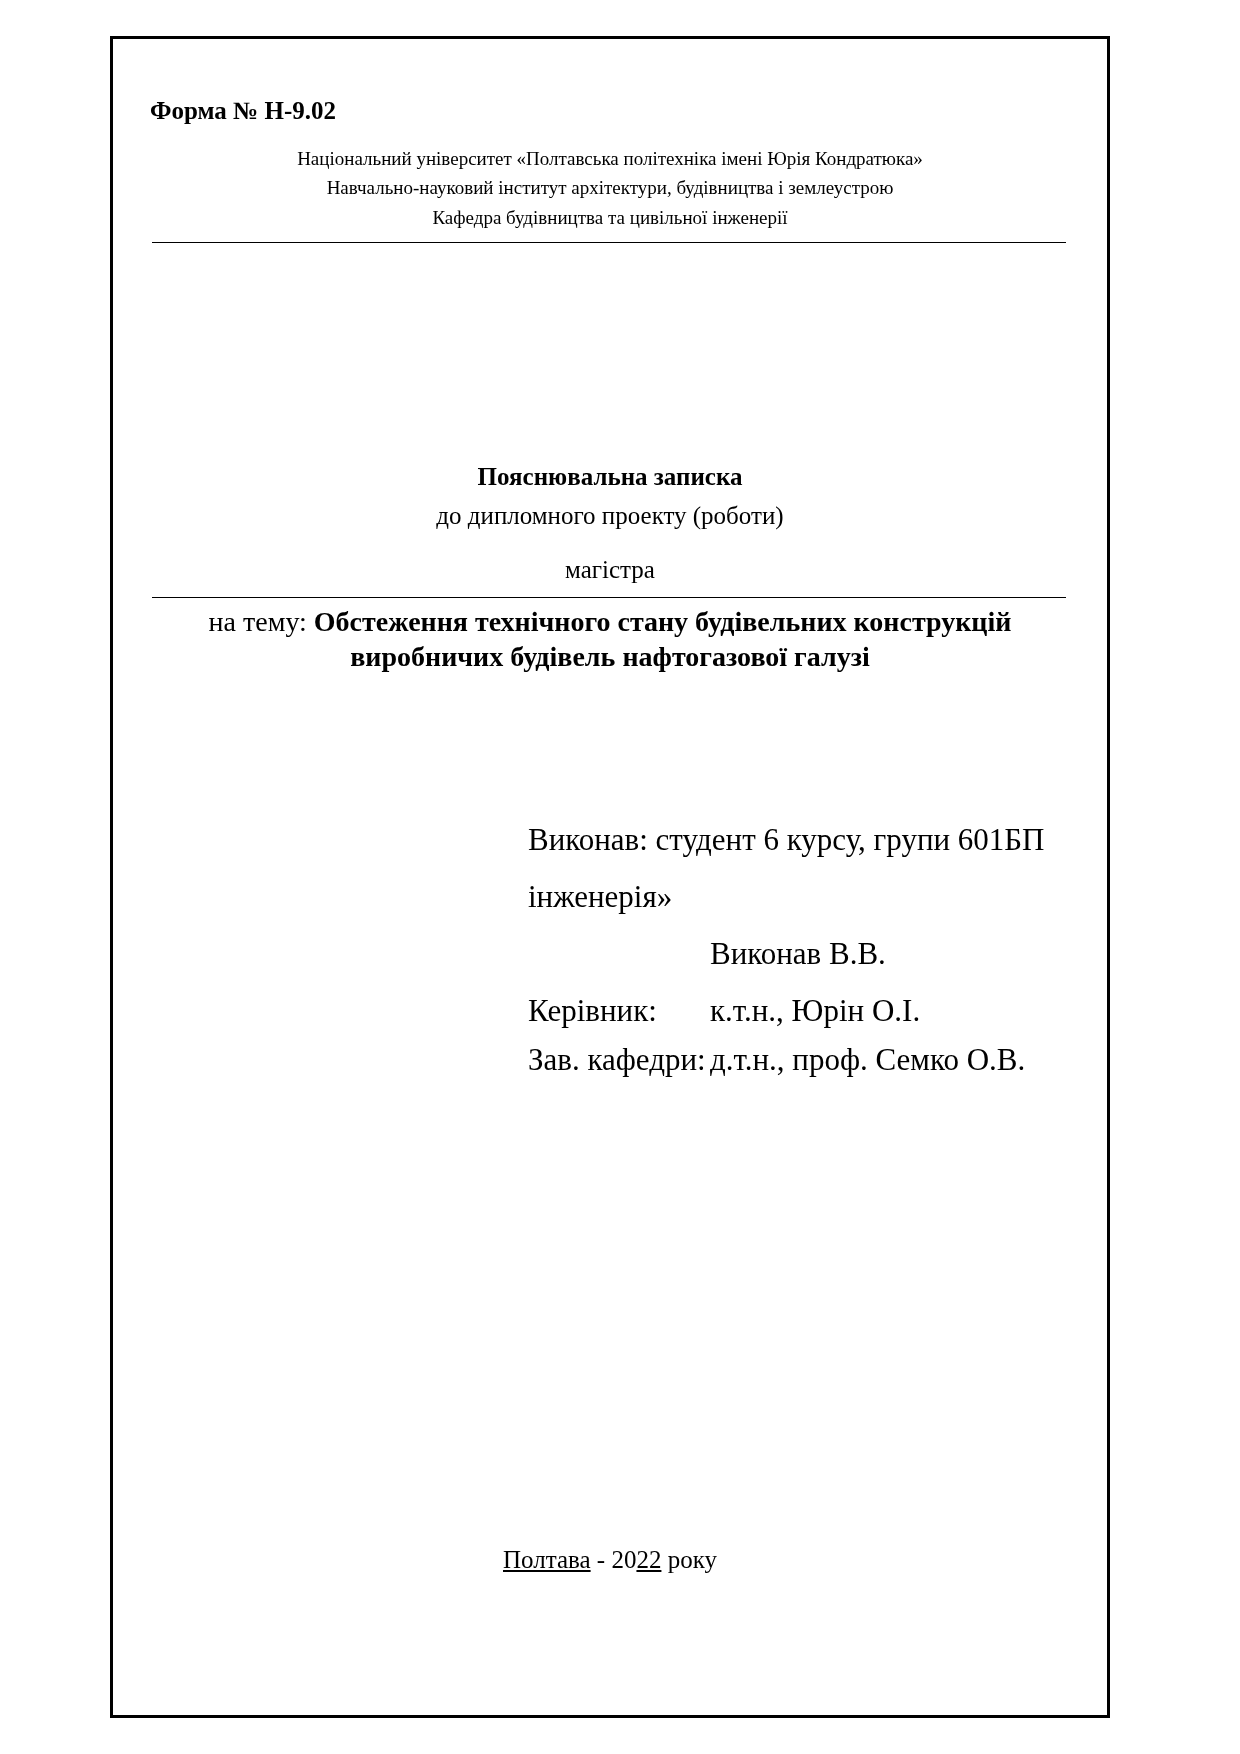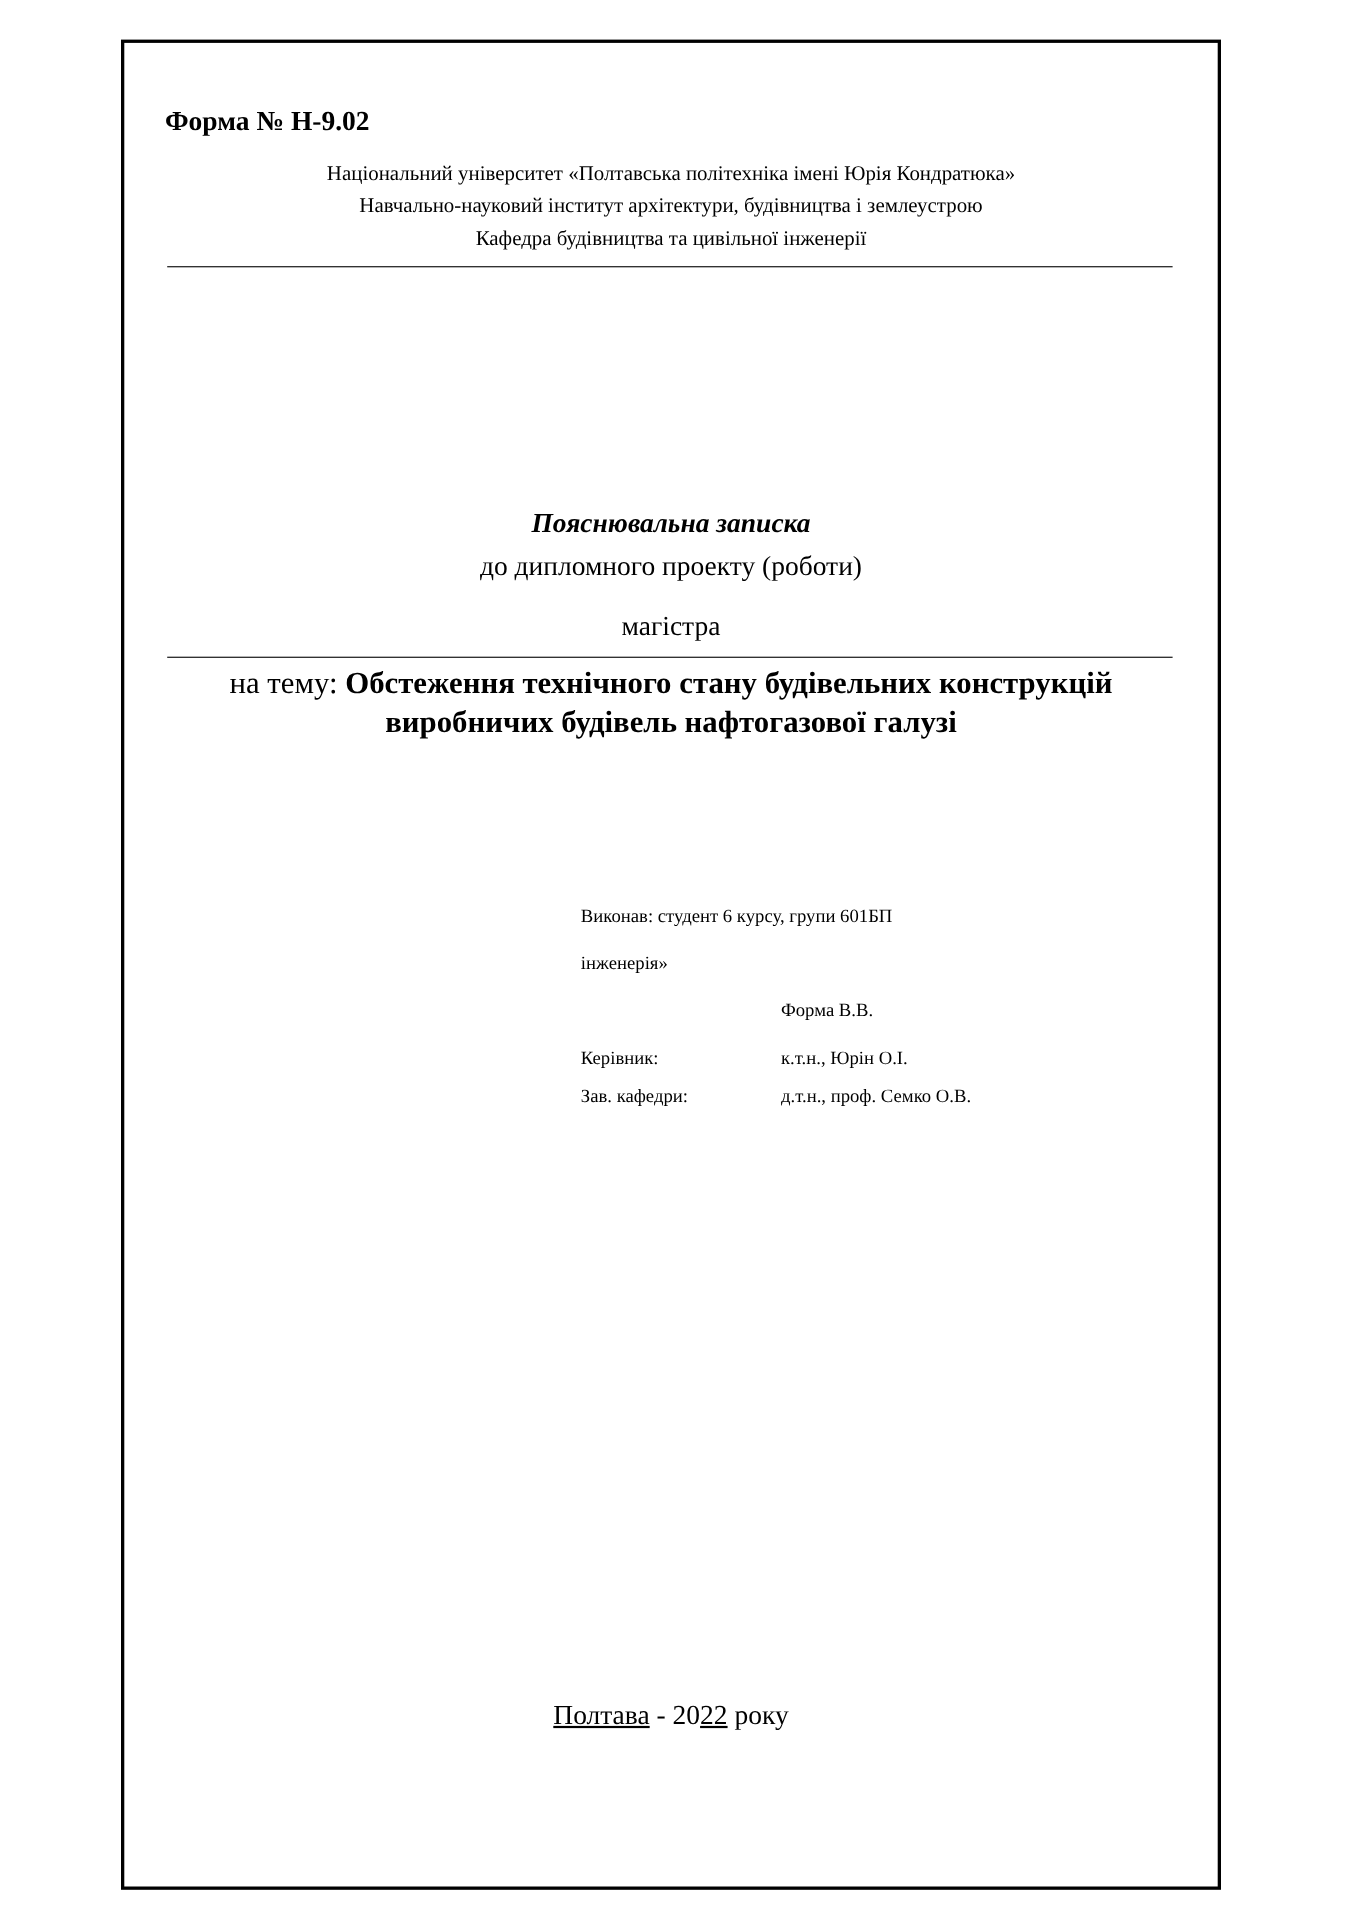--- a/index.html
+++ b/index.html
@@ -63,21 +63,20 @@
   }
 
   .gap-big { height: 218px; }
   .gap-mid { height: 150px; }
 
   .note-title {
     text-align: center;
     font-weight: bold;
     font-size: 25px;
     line-height: 1.3;
-    font-style: italic;
   }
   .note-sub {
     text-align: center;
     font-size: 25px;
     line-height: 1.3;
     margin-top: 6px;
   }
   .note-sub2 {
     text-align: center;
     font-size: 25px;
@@ -95,21 +94,21 @@
   .topic-label {
     font-weight: normal;
   }
   .topic-text {
     font-weight: bold;
   }
 
   .authors {
     margin-top: 0;
     margin-left: 378px;
-    font-size: 17px;
+    font-size: 31px;
     line-height: 1.0;
   }
   .auth-line {
     margin-bottom: 26px;
     white-space: nowrap;
   }
   .auth-line.indent {
     margin-left: 182px;
   }
   .auth-row {
@@ -173,21 +172,21 @@
     <div class="topic-wrap">
       <span class="topic-label">на тему:</span>
       <span class="topic-text">Обстеження технічного стану будівельних конструкцій виробничих будівель нафтогазової галузі</span>
     </div>
 
     <div class="gap-mid"></div>
 
     <div class="authors">
       <div class="auth-line">Виконав: студент 6 курсу, групи 601БП</div>
       <div class="auth-line">інженерія»</div>
-      <div class="auth-line indent">Форма В.В.</div>
+      <div class="auth-line indent">Виконав В.В.</div>
       <div class="auth-row">
         <span class="auth-role">Керівник:</span>
         <span class="auth-value">к.т.н., Юрін О.І.</span>
       </div>
       <div class="auth-row">
         <span class="auth-role">Зав. кафедри:</span>
         <span class="auth-value">д.т.н., проф. Семко О.В.</span>
       </div>
     </div>
 

